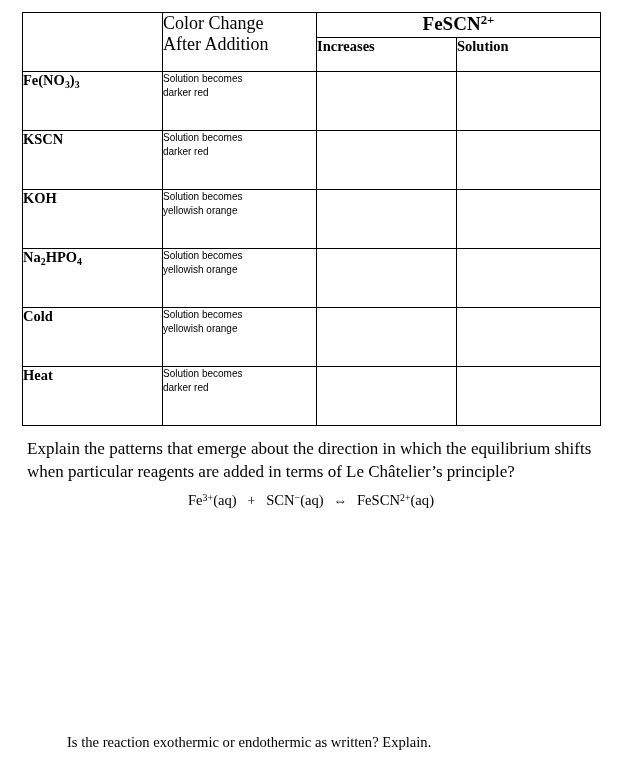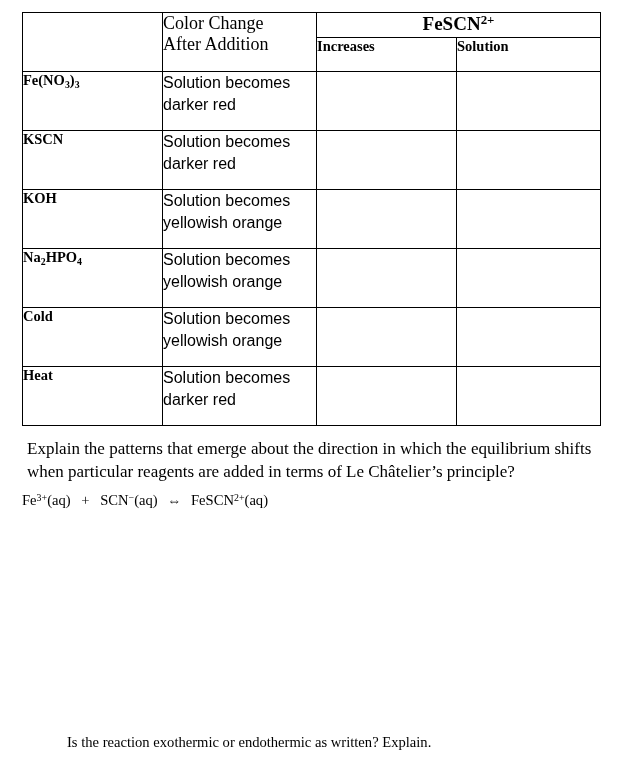--- a/index.html
+++ b/index.html
@@ -76,21 +76,21 @@
 
   .cell-reagent {
     font-weight: bold;
     font-size: 14.5px;
     vertical-align: middle;
     padding: 0 0 0 9px;
     height: 58px;
   }
   .cell-color {
     font-family: "Liberation Sans", "DejaVu Sans", sans-serif;
-    font-size: 16px;
+    font-size: 10px;
     line-height: 1.35;
     vertical-align: top;
     padding: 10px 4px 0 14px;
     font-weight: normal;
   }
   .cell-blank {
     height: 58px;
   }
 
   sub {
@@ -112,21 +112,21 @@
     width: 578px;
     font-size: 17px;
     line-height: 1.33;
   }
 
   .equation {
     position: absolute;
     left: 22px;
     top: 492px;
     width: 578px;
-    text-align: left;
+    text-align: center;
     font-size: 14.6px;
     white-space: nowrap;
   }
   .equation .sp { display: inline-block; width: 7px; }
   .equation .arrow {
     display: inline-block;
     padding: 0 6px;
     font-size: 14px;
   }
   .equation .minus {

